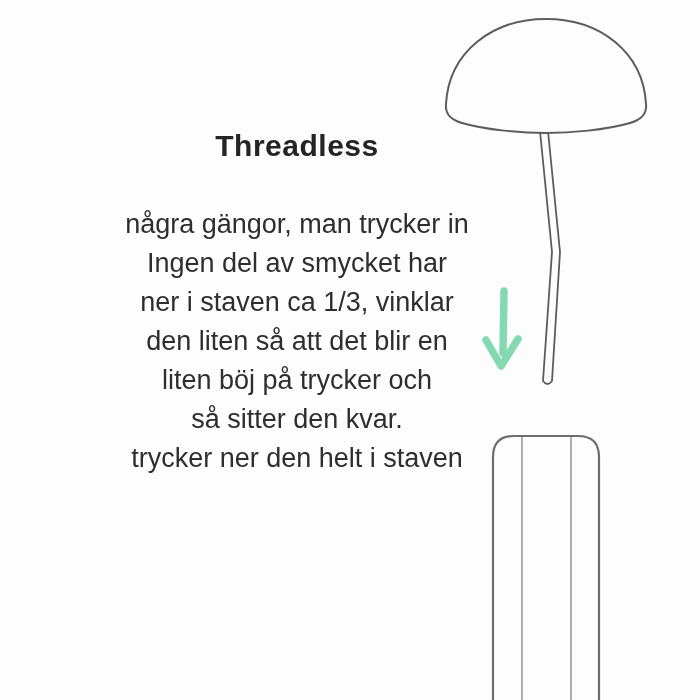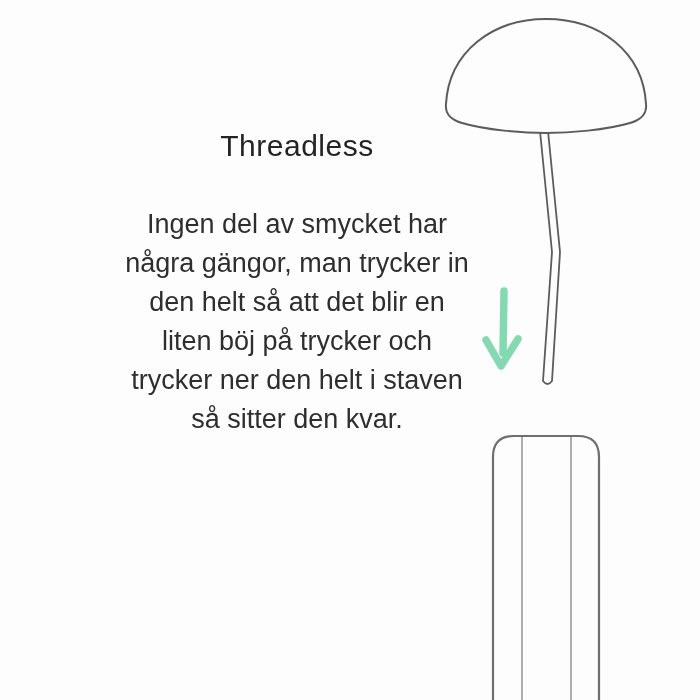--- a/index.html
+++ b/index.html
@@ -20,21 +20,21 @@
     background: #fdfdfd;
   }
   .title {
     position: absolute;
     top: 129px;
     left: 37px;
     width: 520px;
     margin: 0;
     text-align: center;
     font-size: 30px;
-    font-weight: 400;
+    font-weight: 700;
     letter-spacing: 0.5px;
     color: #242424;
   }
   .instructions {
     position: absolute;
     top: 205px;
     left: 37px;
     width: 520px;
     text-align: center;
     font-size: 27px;
@@ -54,26 +54,27 @@
   }
 </style>
 </head>
 <body>
 
 <div class="canvas">
 
   <h1 class="title">Threadless</h1>
 
   <div class="instructions">
+    <div class="line">några gängor, man trycker in</div>
     <div class="line">Ingen del av smycket har</div>
-    <div class="line">några gängor, man trycker in</div>
-    <div class="line">den helt så att det blir en</div>
+    <div class="line">ner i staven ca 1/3, vinklar</div>
+    <div class="line">den liten så att det blir en</div>
     <div class="line">liten böj på trycker och</div>
+    <div class="line">så sitter den kvar.</div>
     <div class="line">trycker ner den helt i staven</div>
-    <div class="line">så sitter den kvar.</div>
   </div>
 
   <svg class="art" viewBox="0 0 700 700">
 
     <path d="M 548 131
              L 560 252
              L 552 381
              Q 547.5 387 543 381
              L 552 252
              L 540 131" fill="#fdfdfd" stroke="#5c5c5e" stroke-width="1.8" stroke-linejoin="round"></path>

